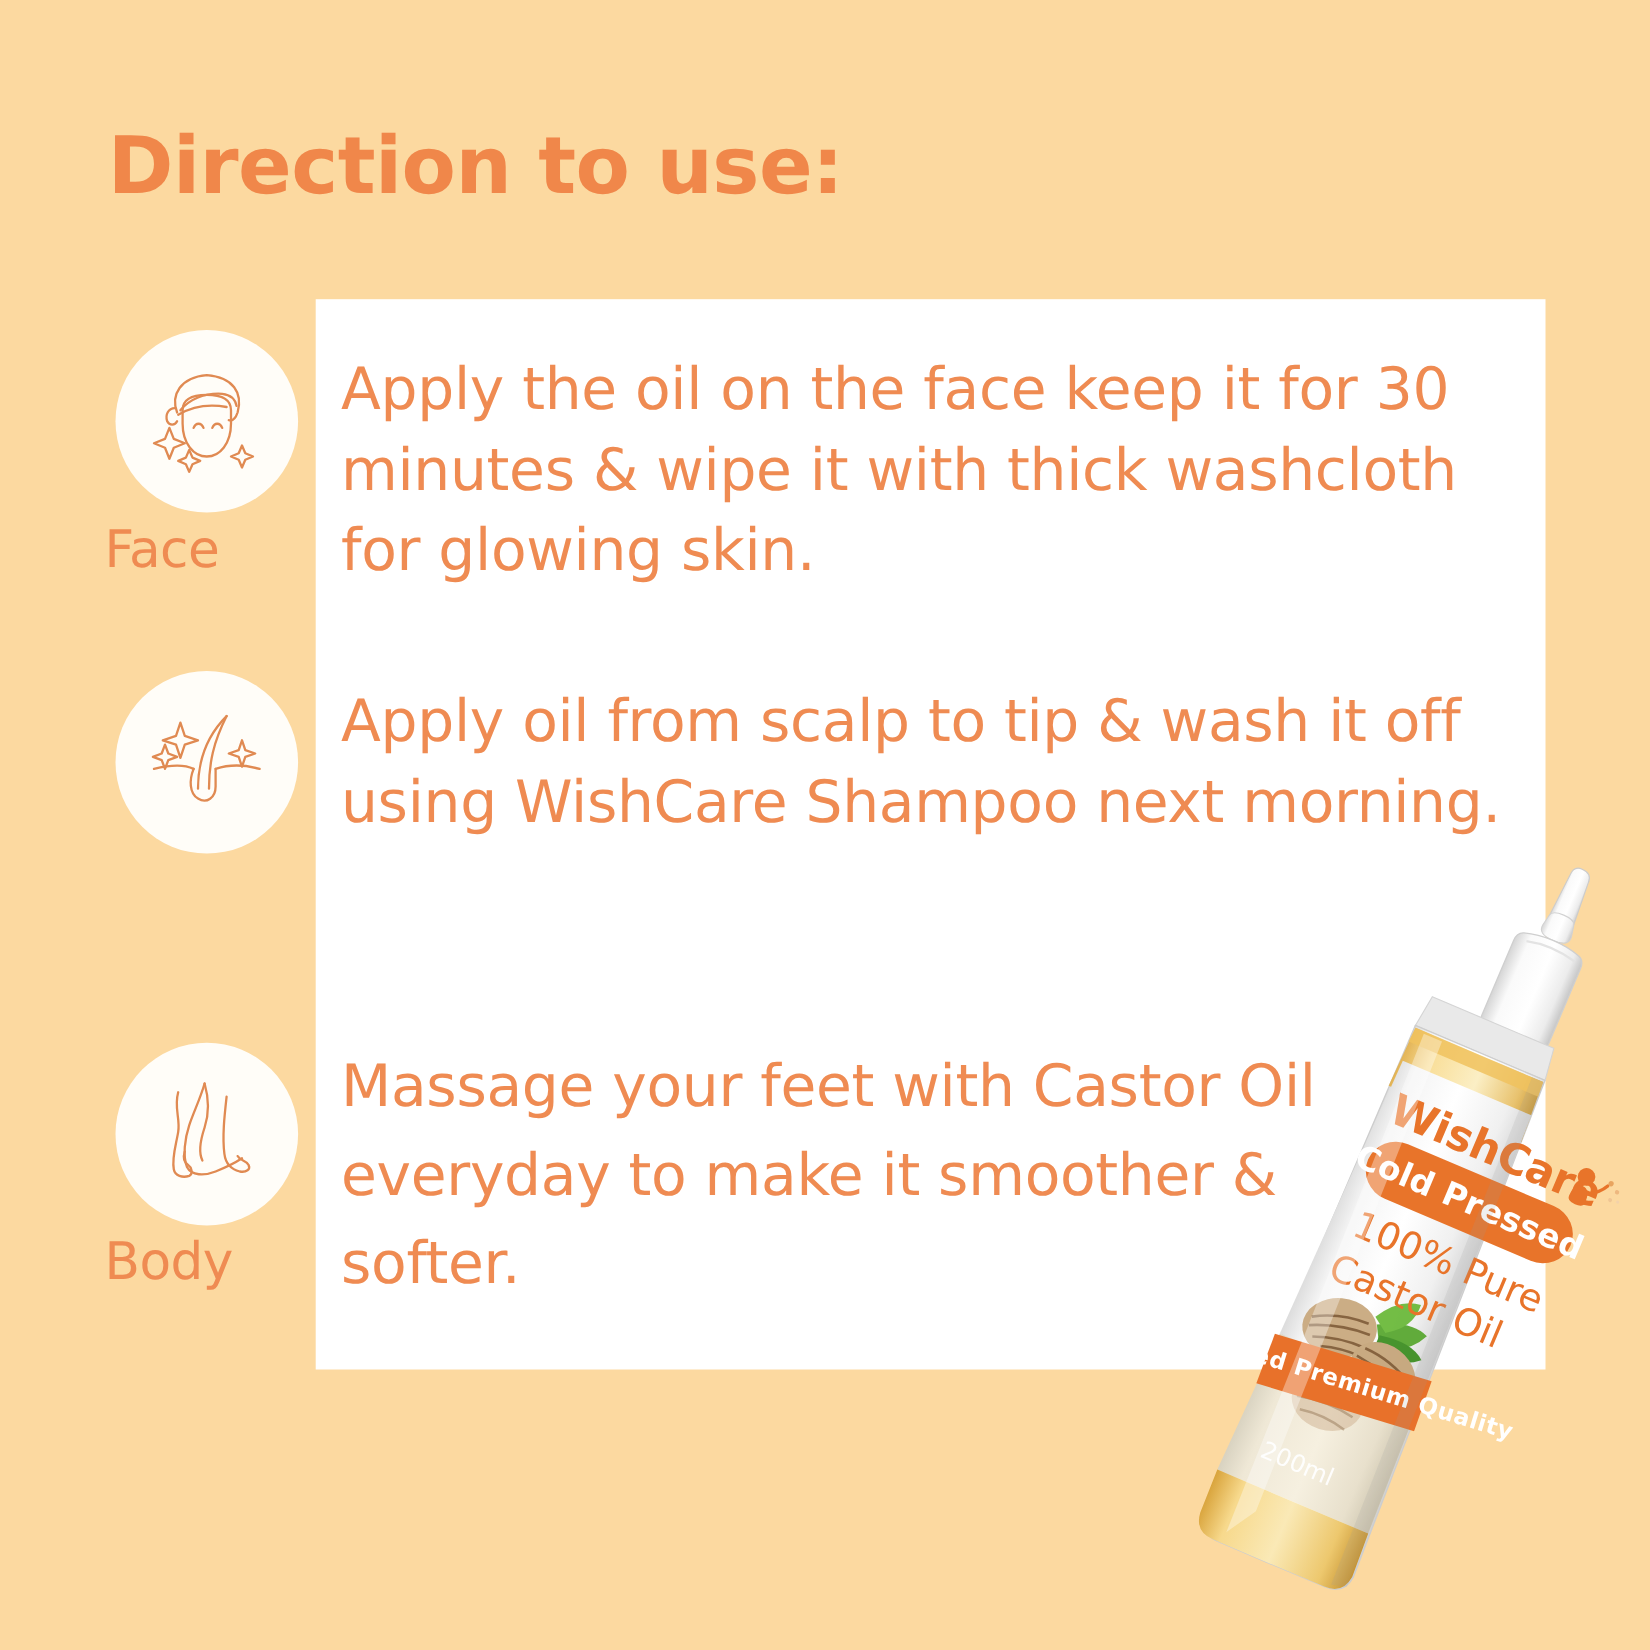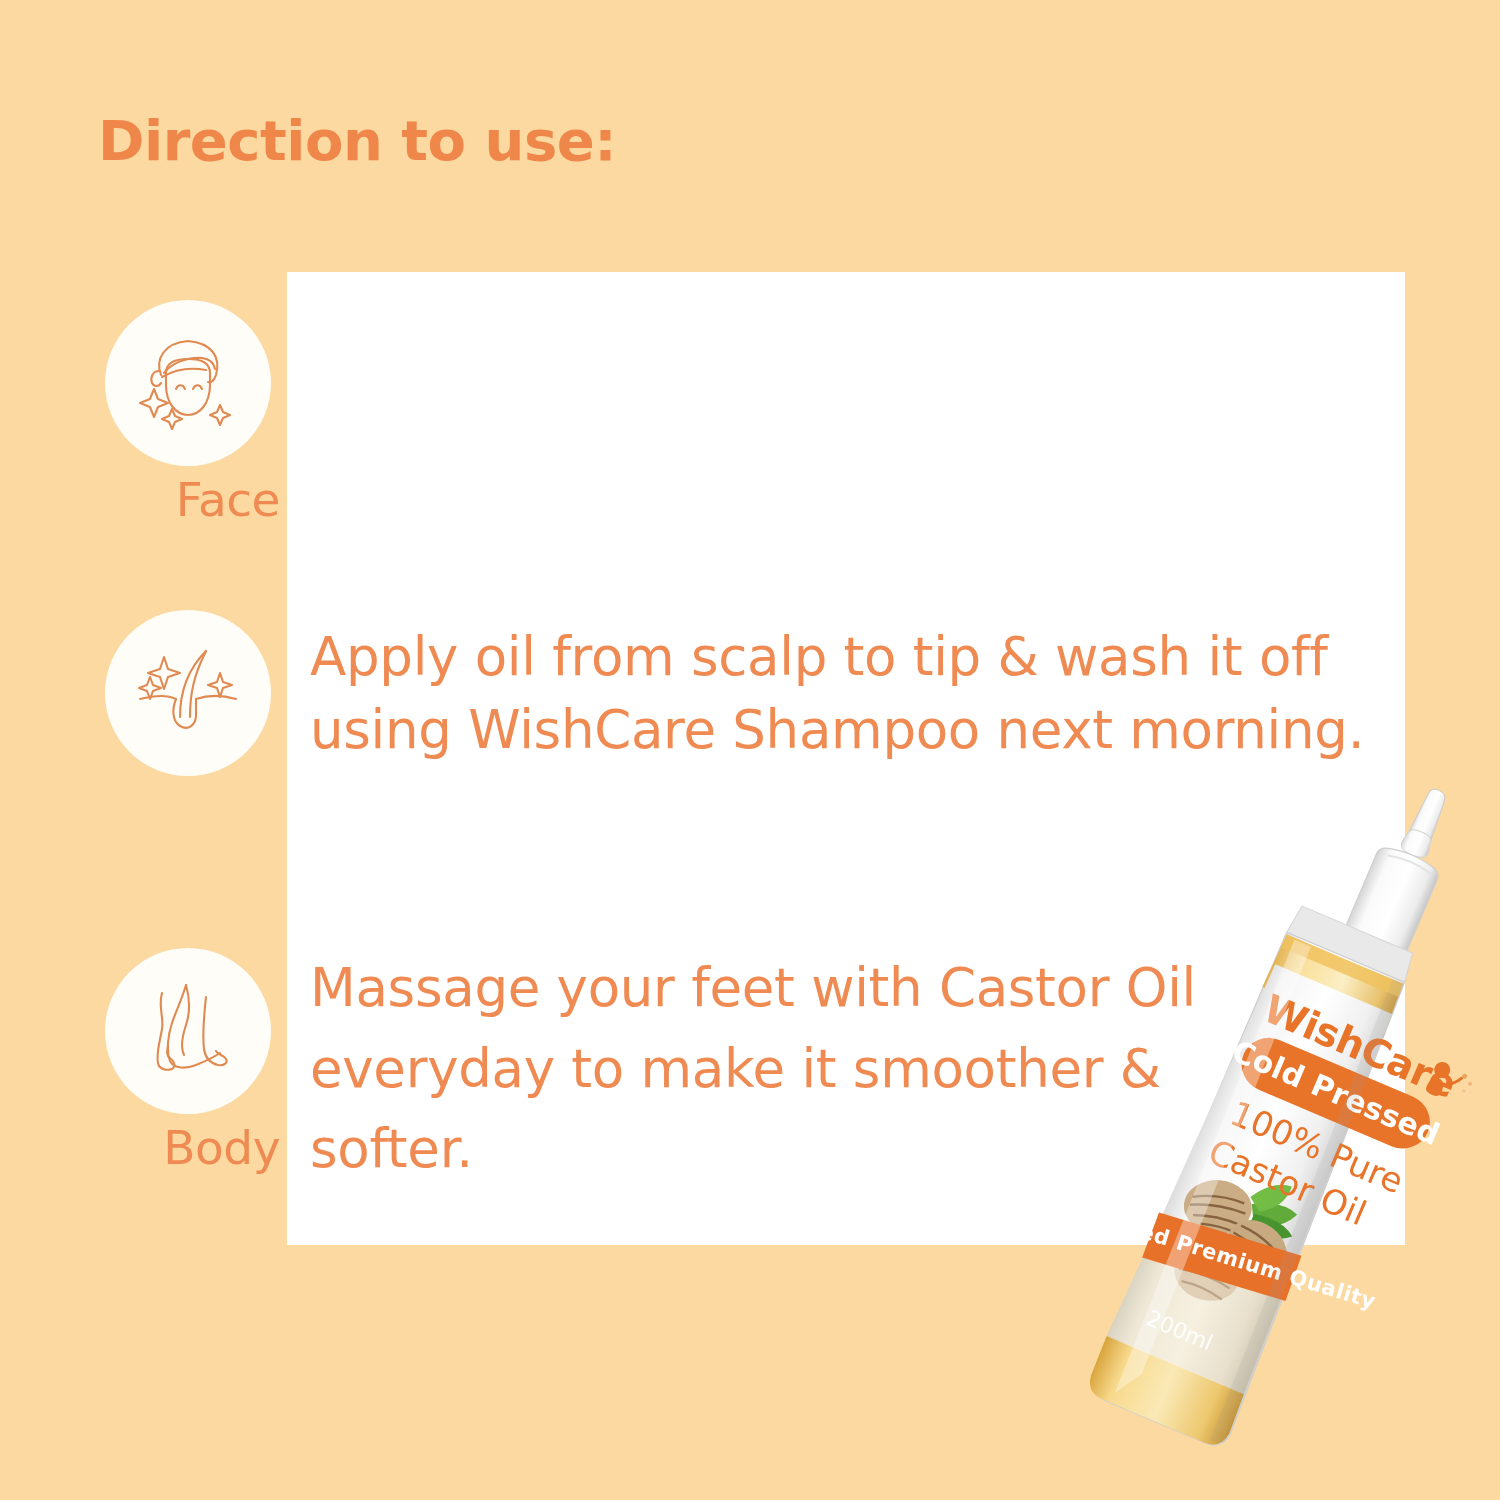--- a/index.html
+++ b/index.html
@@ -17,21 +17,21 @@
     height: 1500px;
     background: #fcd9a0;
     overflow: hidden;
   }
 
   
   #page-title {
     position: absolute;
     left: 98px;
     top: 108px;
-    font-size: 56px;
+    font-size: 72px;
     font-weight: 700;
     letter-spacing: -0.5px;
     color: #f0874a;
     font-family: "DejaVu Sans", sans-serif;
     white-space: nowrap;
   }
 
   
   #content-card {
     position: absolute;
@@ -54,21 +54,21 @@
   }
   #instr-0 { left: 310px; top: 318px;  width: 1055px; }
   #instr-1 { left: 310px; top: 620px;  width: 1060px; }
   #instr-2 { left: 310px; top: 948px;  width: 900px;  line-height: 1.52; }
 
   
   .icon-item {
     position: absolute;
     left: 95px;
     width: 185px;
-    text-align: right;
+    text-align: left;
   }
   #icon-item-0 { top: 300px; }
   #icon-item-1 { top: 610px; }
   #icon-item-2 { top: 948px; }
 
   .icon-circle {
     width: 166px;
     height: 166px;
     margin: 0 auto;
     border-radius: 50%;
@@ -101,20 +101,21 @@
 </style>
 </head>
 <body>
 
 <div id="canvas">
 
   <div id="page-title">Direction to use:</div>
 
   <div id="content-card"></div>
 
+  <div class="instruction-text" id="instr-0">Apply the oil on the face keep it for 30 minutes &amp; wipe it with thick washcloth for glowing skin.</div>
   <div class="instruction-text" id="instr-2">Massage your feet with Castor Oil everyday to make it smoother &amp; softer.</div>
   <div class="instruction-text" id="instr-1">Apply oil from scalp to tip &amp; wash it off using WishCare Shampoo next morning.</div>
 
   <div class="icon-item" id="icon-item-0">
     <div class="icon-circle">
       <span>
         <svg width="120" height="120" viewBox="0 0 120 120" fill="none" stroke="#e08a52" stroke-width="2.1" stroke-linecap="round" stroke-linejoin="round">
 
           <path d="M38 50 C38 42 44 36 60 36 C76 36 82 42 82 50 L82 62 C82 80 72 92 60 92 C48 92 38 80 38 62 Z"></path>
 

